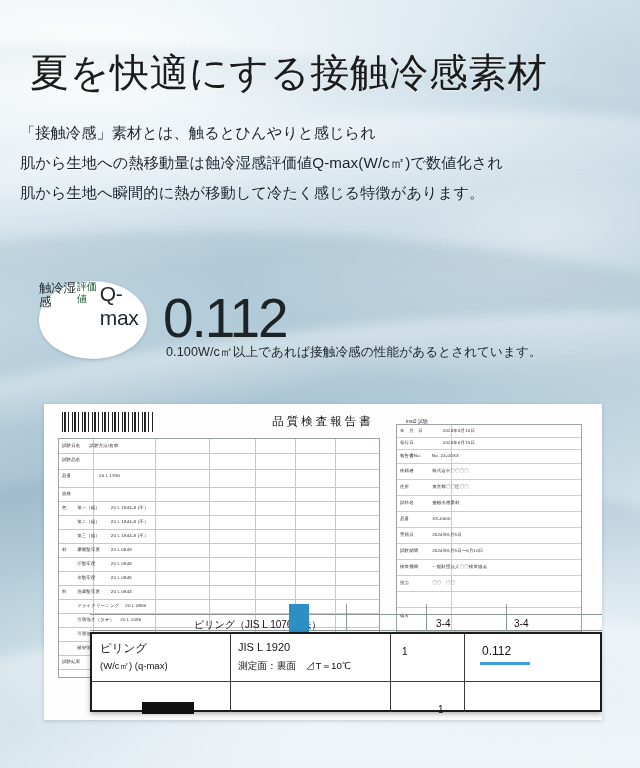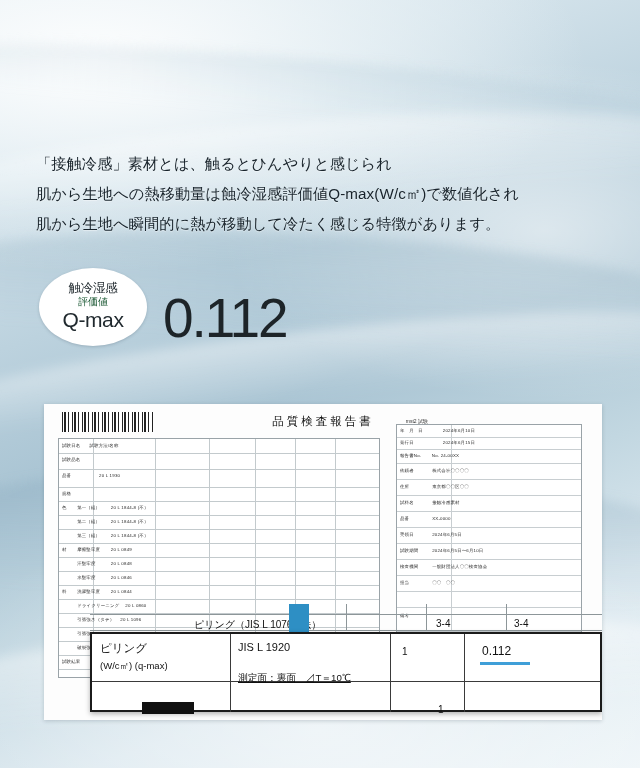--- a/index.html
+++ b/index.html
@@ -37,40 +37,39 @@
     position: absolute;
     top: 46px; left: 30px;
     font-size: 39px;
     letter-spacing: 0.5px;
     color: #1c1c1c;
     font-weight: 400;
     text-shadow: 0 1px 2px rgba(255,255,255,0.6);
   }
   .lead {
     position: absolute;
-    top: 118px; left: 36px;
+    top: 118px; left: 20px;
     color: #18232b;
     font-size: 15.2px;
     line-height: 30px;
     letter-spacing: 0.1px;
     text-shadow: 0 1px 1px rgba(255,255,255,0.45);
-    margin-top: 31px;
   }
   .lead div { white-space: nowrap; }
 
   
   .badge {
     position: absolute;
-    top: 268px; left: 39px;
+    top: 281px; left: 39px;
     width: 108px; height: 78px;
     background: #ffffff;
     border-radius: 54px / 39px;
     box-shadow: 0 1px 3px rgba(60,80,95,0.25);
-    display: flex; flex-direction: column;
-    align-items: center; justify-content: center;
+    display: flex; 
+    justify-content: center;
     line-height: 1.15;
   }
   .badge .b1 { font-size: 12.5px; color: #20292e; letter-spacing: -0.2px; }
   .badge .b2 { font-size: 10px; color: #14532d; letter-spacing: -0.2px; }
   .badge .b3 { font-size: 21px; color: #20292e; letter-spacing: -0.4px; margin-top: 1px; }
 
   .qvalue {
     position: absolute;
     top: 286px; left: 163px;
     font-size: 55px;
@@ -130,21 +129,21 @@
   
   .hltable {
     position: absolute; left: 46px; top: 228px; width: 512px; height: 80px;
     border: 2px solid #1b1b1b; background: #fff;
     box-shadow: 0 2px 5px rgba(0,0,0,0.3);
   }
   .hltable .cellline { position: absolute; background: #3a3a3a; }
   .hl-r1 { position: absolute; left: 8px; top: 7px; font-size: 11.5px; color: #111; }
   .hl-r1b { position: absolute; left: 8px; top: 26px; font-size: 9.5px; color: #111; }
   .hl-jis { position: absolute; left: 146px; top: 7px; font-size: 11px; color: #111; }
-  .hl-men { position: absolute; left: 146px; top: 38px; font-size: 9.7px; color: #111; text-decoration: underline; }
+  .hl-men { position: absolute; left: 146px; top: 26px; font-size: 9.7px; color: #111; }
   .hl-one { position: absolute; left: 310px; top: 12px; font-size: 10px; color: #111; }
   .hl-val { position: absolute; left: 390px; top: 10px; font-size: 12px; color: #111; }
   .hl-underline { position: absolute; left: 388px; top: 28px; width: 50px; height: 3px; background: #3f9fd8; }
   .hl-bottom { position: absolute; left: 8px; bottom: 2px; font-size: 11px; color: #111; }
   .row-top-partial {
     position: absolute; left: 150px; top: 214px; font-size: 10px; color: #111;
   }
   .row-top-n1 { position: absolute; left: 392px; top: 214px; font-size: 10px; color: #111; }
   .row-top-n2 { position: absolute; left: 470px; top: 214px; font-size: 10px; color: #111; }
   .row-bot-n1 { position: absolute; left: 394px; top: 300px; font-size: 10px; color: #111; }
@@ -156,34 +155,36 @@
 <body>
 
 <div class="page">
   <div class="ripple r6"></div>
   <div class="ripple r1"></div>
   <div class="ripple r2"></div>
   <div class="ripple r3"></div>
   <div class="ripple r4"></div>
   <div class="ripple r5"></div>
 
+  <h1 class="headline">夏を快適にする接触冷感素材</h1>
 
   <div class="lead">
     <div>「接触冷感」素材とは、触るとひんやりと感じられ</div>
     <div>肌から生地への熱移動量は蝕冷湿感評価値Q-max(W/c㎡)で数値化され</div>
     <div>肌から生地へ瞬間的に熱が移動して冷たく感じる特徴があります。</div>
   </div>
 
   <div class="badge">
     <div class="b1">触冷湿感</div>
     <div class="b2">評価値</div>
     <div class="b3">Q-max</div>
   </div>
 
   <div class="qvalue">0.112</div>
+  <div class="qnote">0.100W/c㎡以上であれば接触冷感の性能があるとされています。</div>
 
   <div class="report">
     <div class="barcode"></div>
     <div class="rtitle">品質検査報告書</div>
     <div class="rtitle-sub">mst2 試験</div>
 
     <div class="leftbox">
       <div class="vline" style="left:34px"></div>
       <div class="vline" style="left:96px"></div>
       <div class="vline" style="left:150px"></div>

